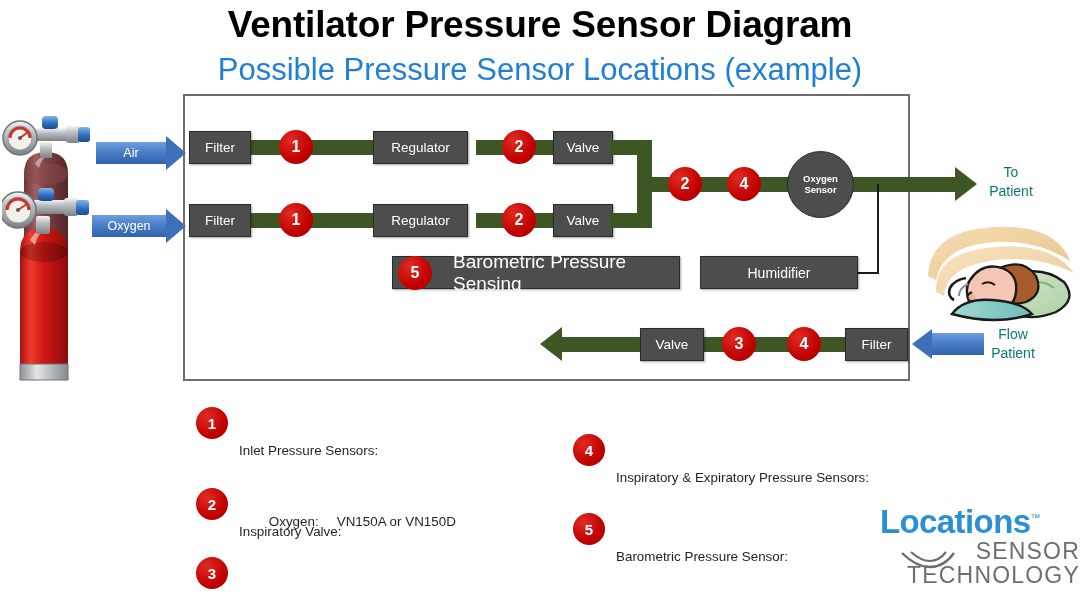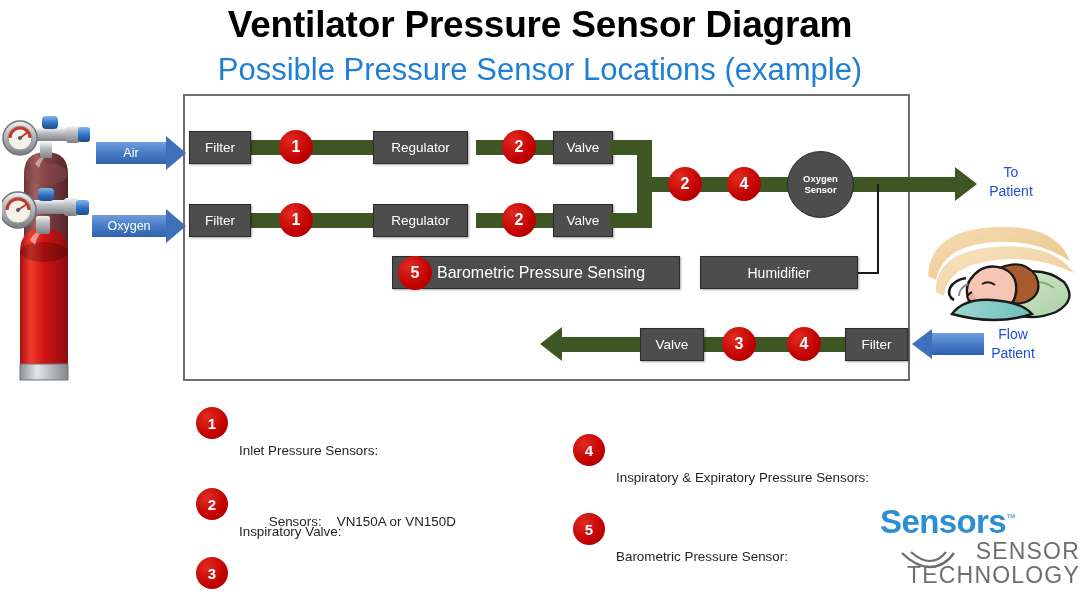--- a/index.html
+++ b/index.html
@@ -118,21 +118,21 @@
     border-bottom: 15px solid transparent;
     border-right: 20px solid #3d6fbb;
   }
 
   
   .thin-line { background: #1a1a1a; }
 
   
   .side-label {
     font-size: 14px; text-align: center; line-height: 1.35;
-    color: #1d4ed8;
+    color: #0f766e;
   }
 
   
   .legend-item { display: flex; align-items: flex-start; }
   .legend-text {
     margin-left: 11px;
     font-size: 13.4px;
     line-height: 1.32;
     color: #231f20;
     white-space: pre;
@@ -291,21 +291,21 @@
   <div class="abs side-label" style="left:966px; top:163px; width:90px;">
     <div>To</div>
     <div>Patient</div>
   </div>
 
   <div class="abs thin-line" style="left:877px; top:184px; width:2px; height:90px;"></div>
   <div class="abs thin-line" style="left:857px; top:272px; width:22px; height:2px;"></div>
 
   <div class="abs box" style="left:700px; top:256px; width:158px; height:33px; font-size:14px;">Humidifier</div>
 
-  <div class="abs box" style="left:392px; top:256px; width:288px; height:33px; justify-content:flex-start; padding-left:44px; font-size:16px;">
+  <div class="abs box" style="left:392px; top:256px; width:288px; height:33px; justify-content:flex-start; padding-left:60px; font-size:19px;">
     <span>Barometric Pressure Sensing</span>
   </div>
   <div class="abs marker marker-d" style="left:398px; top:256px;">5</div>
 
   <div class="abs pipe pipe-h" style="left:562px; top:337px; width:290px;"></div>
   <div class="abs arrow-left-head" style="left:540px; top:327px;"></div>
 
   <div class="abs box" style="left:640px; top:328px; width:64px; height:33px;">Valve</div>
   <div class="abs box" style="left:845px; top:328px; width:63px; height:33px;">Filter</div>
 
@@ -358,21 +358,21 @@
 
       <path d="M40,92 q12,-16 40,-14 q30,2 40,14 q-36,12 -80,0 z" fill="url(#gradBlanket)" stroke="#1a1a1a" stroke-width="2.4"></path>
     </svg>
   </div>
 
   <div class="abs legend-item" style="left:196px; top:407px;">
     <div class="marker legend-marker">1</div>
     <div class="legend-text">
       <div class="legend-row">Inlet Pressure Sensors:</div>
       <div class="legend-row">
-        <span class="lg-key">Sensors:</span><span>VN150A or VN150D</span>
+        <span class="lg-key">Oxygen:</span><span>VN150A or VN150D</span>
       </div>
       <div class="legend-row">
         
       </div>
       
     </div>
   </div>
 
   <div class="abs legend-item" style="left:196px; top:488px;">
     <div class="marker legend-marker">2</div>
@@ -403,21 +403,21 @@
     <div class="marker legend-marker">5</div>
     <div class="legend-text">
       <div class="legend-row">Barometric Pressure Sensor:</div>
       
       
     </div>
   </div>
 
   <div class="abs" id="logo">
     <div class="logo-sup">
-      <span>Sensors</span><span class="logo-tm">™</span>
+      <span>Locations</span><span class="logo-tm">™</span>
       <span id="logo-wave">
         <svg width="56" height="20" viewBox="0 0 56 20">
           <path d="M2,4 q14,14 28,14 q14,0 24,-14" fill="none" stroke="#6d6e71" stroke-width="2.4"></path>
           <path d="M11,3 q10,9 19,9 q9,0 16,-9" fill="none" stroke="#6d6e71" stroke-width="2.2"></path>
         </svg>
       </span>
     </div>
     <div class="logo-sensor">SENSOR</div>
     <div class="logo-tech">TECHNOLOGY</div>
   </div>

